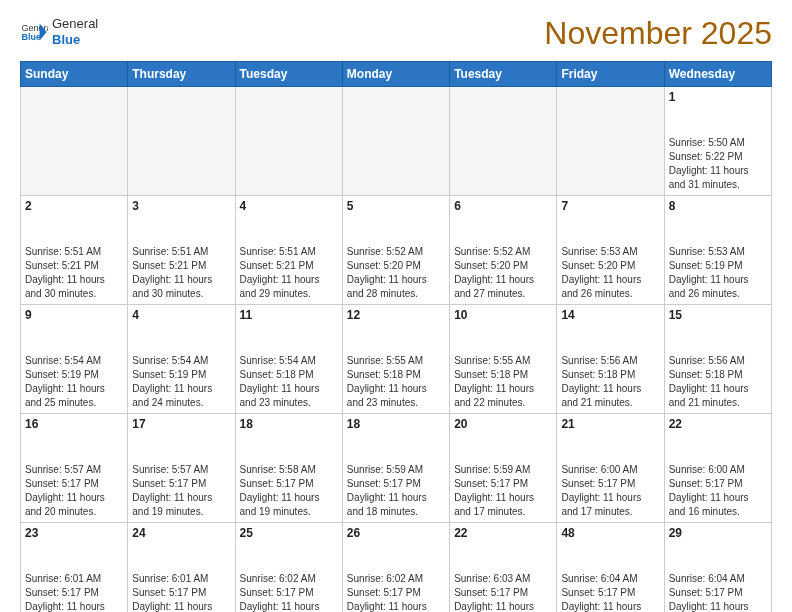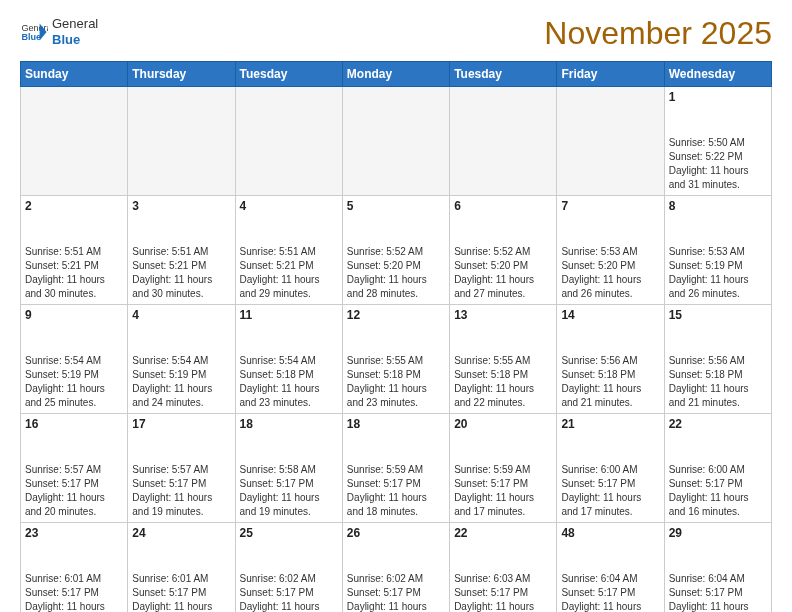--- a/index.html
+++ b/index.html
@@ -176,21 +176,21 @@
         </td>
         <td>
           <span class="day-num">11</span>
           <div class="day-info">Sunrise: 5:54 AM<br>Sunset: 5:18 PM<br>Daylight: 11 hours<br>and 23 minutes.</div>
         </td>
         <td>
           <span class="day-num">12</span>
           <div class="day-info">Sunrise: 5:55 AM<br>Sunset: 5:18 PM<br>Daylight: 11 hours<br>and 23 minutes.</div>
         </td>
         <td>
-          <span class="day-num">13</span>
+          <span class="day-num">10</span>
           <div class="day-info">Sunrise: 5:55 AM<br>Sunset: 5:18 PM<br>Daylight: 11 hours<br>and 22 minutes.</div>
         </td>
         <td>
           <span class="day-num">14</span>
           <div class="day-info">Sunrise: 5:56 AM<br>Sunset: 5:18 PM<br>Daylight: 11 hours<br>and 21 minutes.</div>
         </td>
         <td>
           <span class="day-num">15</span>
           <div class="day-info">Sunrise: 5:56 AM<br>Sunset: 5:18 PM<br>Daylight: 11 hours<br>and 21 minutes.</div>
         </td>

